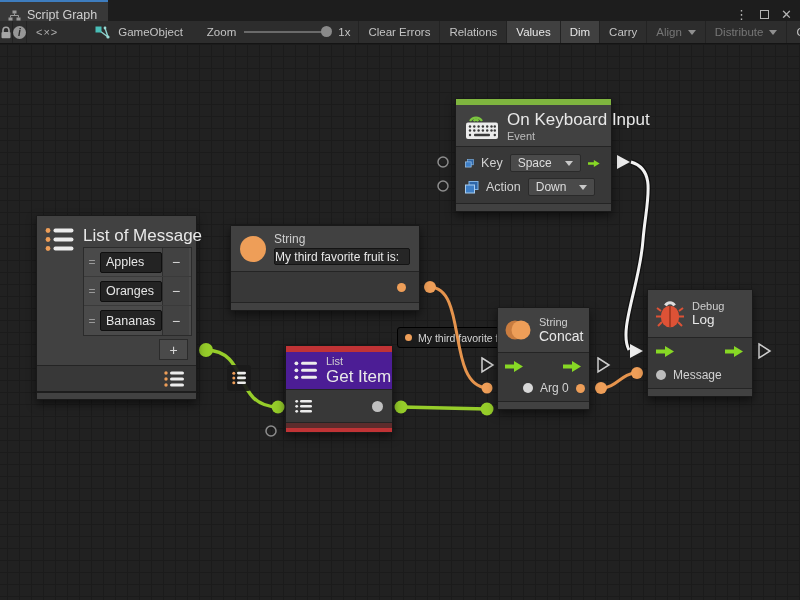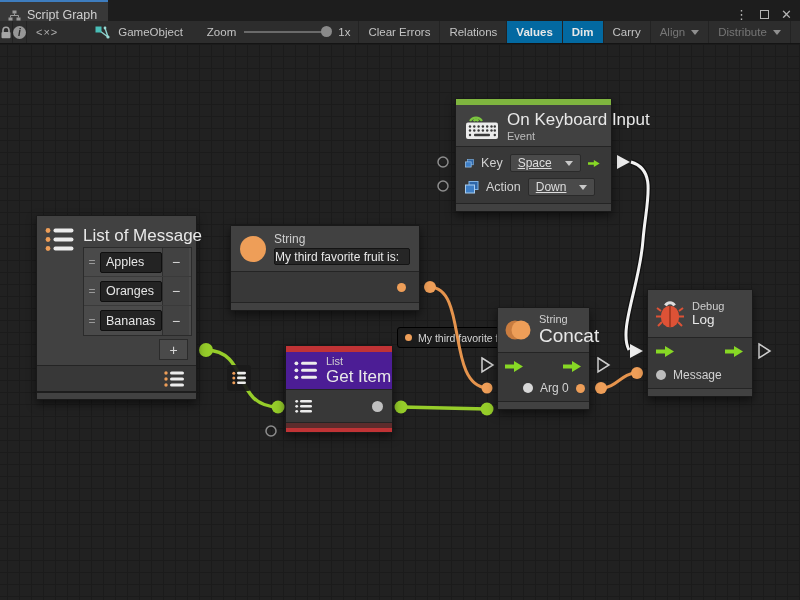--- a/index.html
+++ b/index.html
@@ -15,21 +15,21 @@
   .winctrl { margin-left:auto; display:flex; align-items:center; gap:12px; padding-right:8px; }
   .winctrl span { color:#b5b5b5; font-size:13px; line-height:1; }
   .maxbox { width:9px; height:9px; border:1.5px solid #b5b5b5; }
 
   
   .toolbar { position:absolute; left:0; top:21px; width:800px; height:23px; background:#2d2d2d;
     border-bottom:1px solid #141414; display:flex; align-items:center; color:#c4c4c4; font-size:11.5px; }
   .tbtn { height:100%; display:flex; align-items:center; justify-content:center;
     border-right:1px solid #232323; padding:0 9px; white-space:nowrap; }
   .tbtn.icon-seg { width:26px; padding:0; }
-  .tbtn.active { background:#0369a1; color:#e8e8e8;font-weight:bold; }
+  .tbtn.active { background:#404040; color:#e8e8e8; }
   .tbtn.disabled { color:#767676; }
   .caret-down { width:0; height:0; border-left:4px solid transparent; border-right:4px solid transparent;
     border-top:5px solid #8f8f8f; margin-left:6px; }
   .info-circle { width:13px; height:13px; border-radius:50%; background:#979797; color:#2b2b2b;
     font-size:10px; font-weight:bold; display:flex; align-items:center; justify-content:center; font-style:italic; }
   .code-glyph { color:#b0b0b0; font-size:11px; letter-spacing:1px; }
   .go-group { display:flex; align-items:center; gap:7px; padding:0 10px 0 28px; }
   .zoom-group { display:flex; align-items:center; gap:8px; padding:0 8px 0 14px; }
   .slider-track { width:86px; height:2px; background:#6a6a6a; position:relative; }
   .slider-knob { position:absolute; right:-2px; top:-5px; width:11px; height:11px; border-radius:50%; background:#8a8a8a; }
@@ -54,21 +54,21 @@
     border-bottom:1px solid #242424; }
   .nhdr .tcol { display:flex; flex-direction:column; justify-content:center; min-width:0; flex:1; }
   .ntitle { font-size:17px; color:#E8E8E8; white-space:nowrap; }
   .nsub { font-size:11px; color:#bdbdbd; white-space:nowrap; }
   .ncat { font-size:11px; color:#cfcfcf; white-space:nowrap; }
   .nfoot { height:8px; background:#414141; border-top:1px solid #242424; }
   .nrow { display:flex; align-items:center; gap:7px; padding:0 9px; }
   .plabel { font-size:12.5px; color:#d2d2d2; white-space:nowrap; }
   .pdot { border-radius:50%; flex:0 0 auto; }
   .dropdown { background:#4A4A4A; border:1px solid #2a2a2a; border-radius:2px; height:18px;
-    display:inline-flex; align-items:center; gap:7px; padding:0 7px; font-size:12px; color:#dddddd;text-decoration:underline; }
+    display:inline-flex; align-items:center; gap:7px; padding:0 7px; font-size:12px; color:#dddddd; }
   .mini-input { background:#262626; border:1px solid #141414; border-radius:2px; height:17px;
     font-size:12px; color:#e8e8e8; font-family:inherit; }
 
   
   .list-editor { background:#4A4A4A; border:1px solid #2B2B2B; width:109px; }
   .list-row { display:flex; align-items:center; height:29px; border-bottom:1px solid #3a3a3a; }
   .list-row:last-child { border-bottom:none; }
   .handle { width:16px; text-align:center; color:#9a9a9a; font-size:12px; flex:0 0 auto; }
   .list-row input { width:62px; height:21px; background:#232323; border:1px solid #0f0f0f;
     border-radius:2px; color:#e6e6e6; font-size:12.5px; padding:0 5px; font-family:inherit; }
@@ -374,21 +374,21 @@
   </div>
 
   <div class="node" style="left:497px;top:263px;width:93px">
     <div class="nhdr" style="padding:5px 7px;height:45px">
       <svg width="26" height="26" viewBox="0 0 26 26">
         <circle cx="10" cy="13" r="9.5" fill="#C97C3F"></circle>
         <circle cx="16" cy="13" r="9.5" fill="#EE9E58"></circle>
       </svg>
       <div class="tcol">
         <span class="ncat" style="font-size:11px">String</span>
-        <span class="ntitle" style="font-size:19px">Concat</span>
+        <span class="ntitle" style="font-size:14px">Concat</span>
       </div>
     </div>
     <div style="padding:2px 0">
       <div class="nrow" style="height:22px;padding:0 7px">
         <svg width="19" height="11" viewBox="0 0 19 11">
           <polygon points="0,3.5 9,3.5 9,0 18,5.5 9,11 9,7.5 0,7.5" fill="#87D825"></polygon>
         </svg>
         <svg width="19" height="11" viewBox="0 0 19 11" style="margin-left:auto">
           <polygon points="0,3.5 9,3.5 9,0 18,5.5 9,11 9,7.5 0,7.5" fill="#87D825"></polygon>
         </svg>

